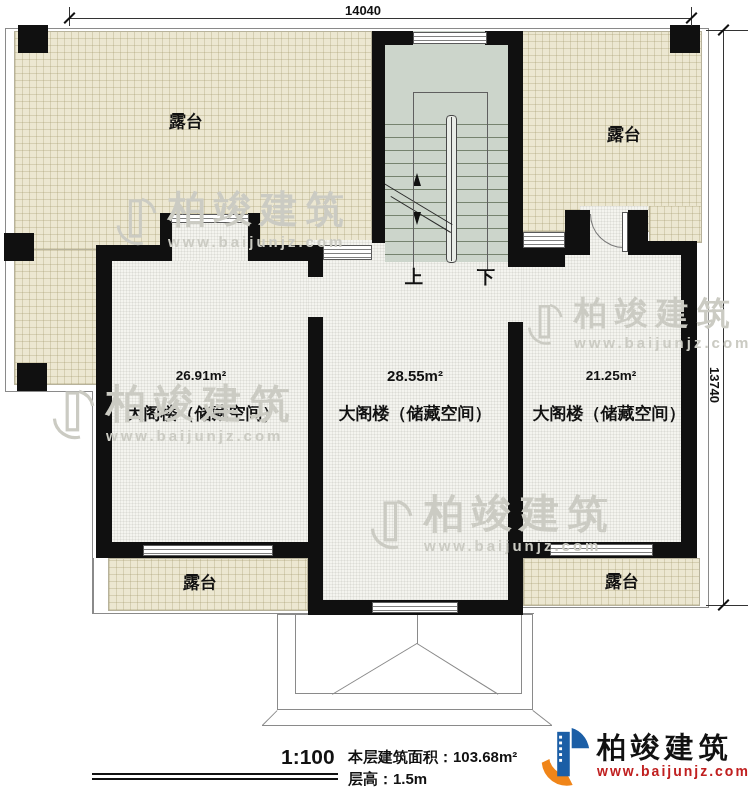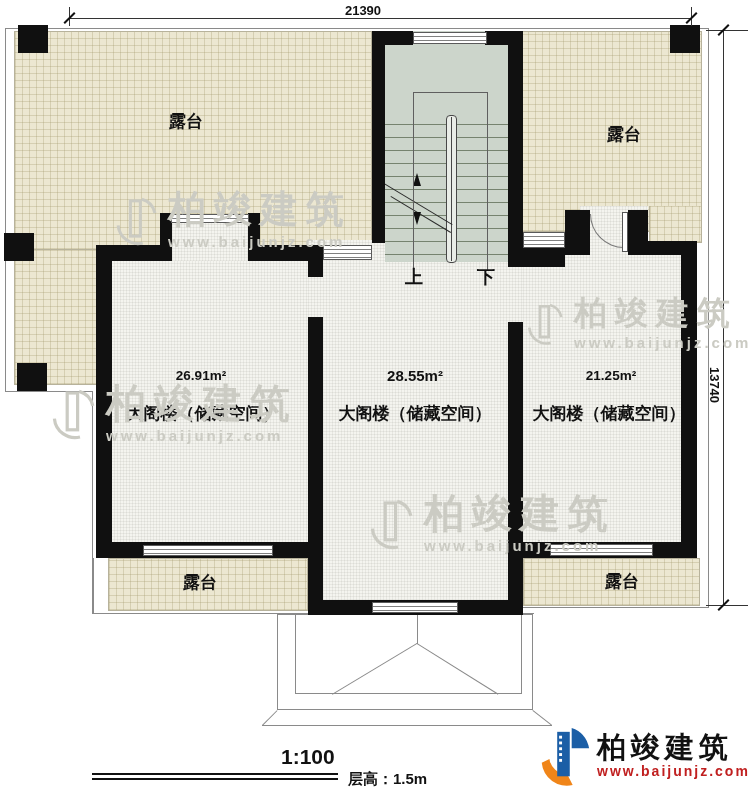--- a/index.html
+++ b/index.html
@@ -141,37 +141,38 @@
   <div class="label" style="left:201px;top:375px;font-size:13.5px;">26.91m²</div>
   <div class="label" style="left:415px;top:375px;font-size:15px;">28.55m²</div>
   <div class="label" style="left:611px;top:375px;font-size:13.5px;">21.25m²</div>
   <div class="label" style="left:203px;top:413px;font-size:17px;">大阁楼（储藏空间）</div>
   <div class="label" style="left:415px;top:413px;font-size:17px;">大阁楼（储藏空间）</div>
   <div class="label" style="left:609px;top:413px;font-size:17px;">大阁楼（储藏空间）</div>
 
   <div class="label" style="left:414px;top:277px;font-size:18px;">上</div>
   <div class="label" style="left:486px;top:277px;font-size:18px;">下</div>
 
-  <div class="label" style="left:363px;top:10px;font-size:13px;">21390</div>
+  <div class="label" style="left:363px;top:10px;font-size:13px;">14040</div>
   <div class="dimline" style="left:70px;top:18px;width:622px;height:1px;"></div>
   <div class="dimline" style="left:69px;top:7px;width:1px;height:19px;"></div>
   <div class="dimline" style="left:691px;top:7px;width:1px;height:19px;"></div>
   <div class="slash" style="left:62px;top:17px;"></div>
   <div class="slash" style="left:684px;top:17px;"></div>
 
   <div class="label" style="left:714px;top:385px;font-size:13px;transform:translate(-50%,-50%) rotate(90deg);">13740</div>
   <div class="dimline" style="left:723px;top:30px;width:1px;height:576px;"></div>
   <div class="dimline" style="left:706px;top:30px;width:42px;height:1px;"></div>
   <div class="dimline" style="left:706px;top:605px;width:42px;height:1px;"></div>
   <div class="slash" style="left:716px;top:29px;"></div>
   <div class="slash" style="left:716px;top:604px;"></div>
 
   <div class="abs" style="left:92px;top:773px;width:246px;height:2px;background:#111;"></div>
   <div class="abs" style="left:92px;top:778px;width:246px;height:2px;background:#111;"></div>
   <div class="tb-scale">1:100</div>
+  <div class="tb-info1">本层建筑面积：103.68m²</div>
   <div class="tb-info2">层高：1.5m</div>
 
   <svg class="abs" style="left:534px;top:724px;" width="58" height="64" viewBox="0 0 60 66">
     <path d="M8 40 A26 26 0 0 0 40 63 L34 51 A17 17 0 0 1 16 36 Z" fill="#f08519"></path>
     <rect x="24" y="8" width="13" height="46" fill="#1b5ea6"></rect>
     <rect x="26" y="12" width="3" height="3" fill="#fff"></rect>
     <rect x="26" y="18" width="3" height="3" fill="#fff"></rect>
     <rect x="26" y="24" width="3" height="3" fill="#fff"></rect>
     <rect x="26" y="30" width="3" height="3" fill="#fff"></rect>
     <rect x="26" y="36" width="3" height="3" fill="#fff"></rect>

